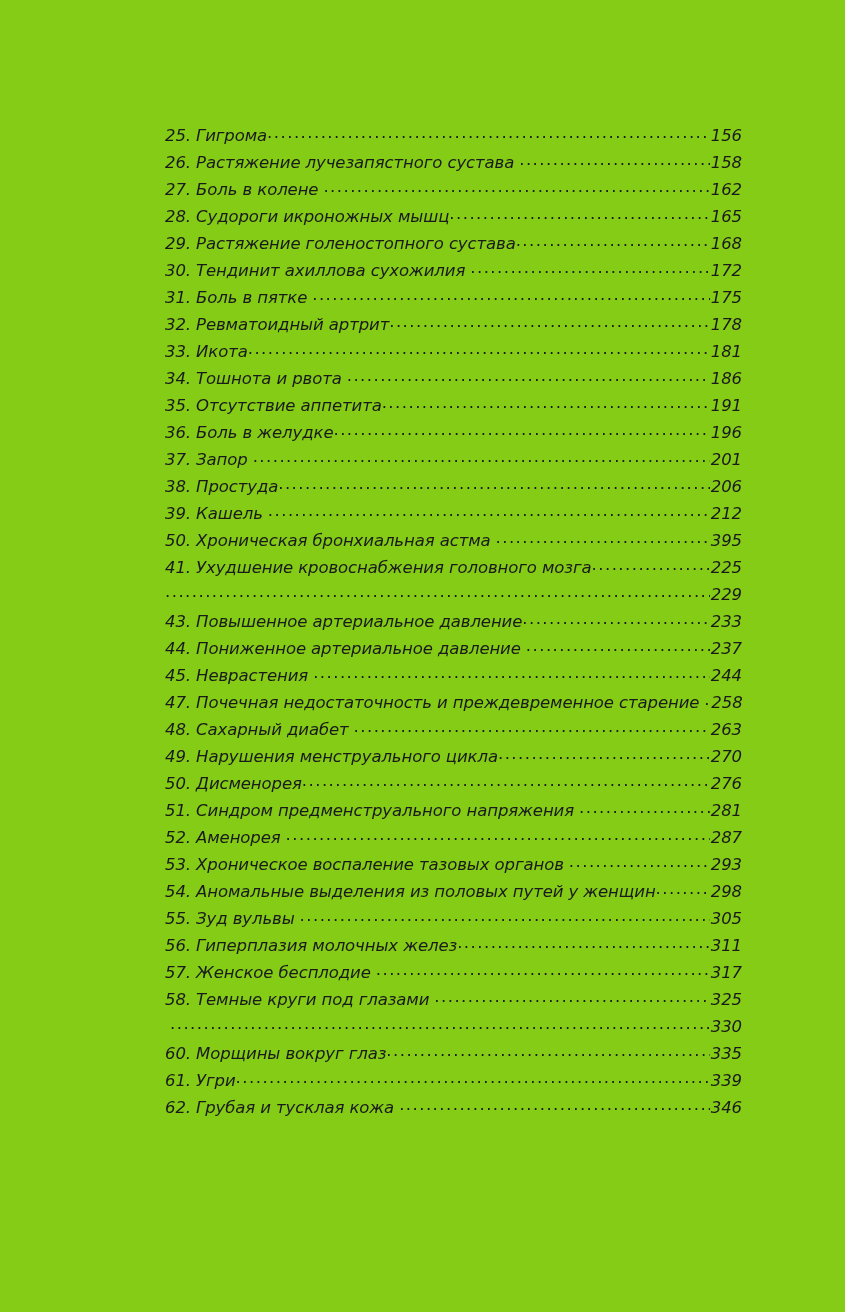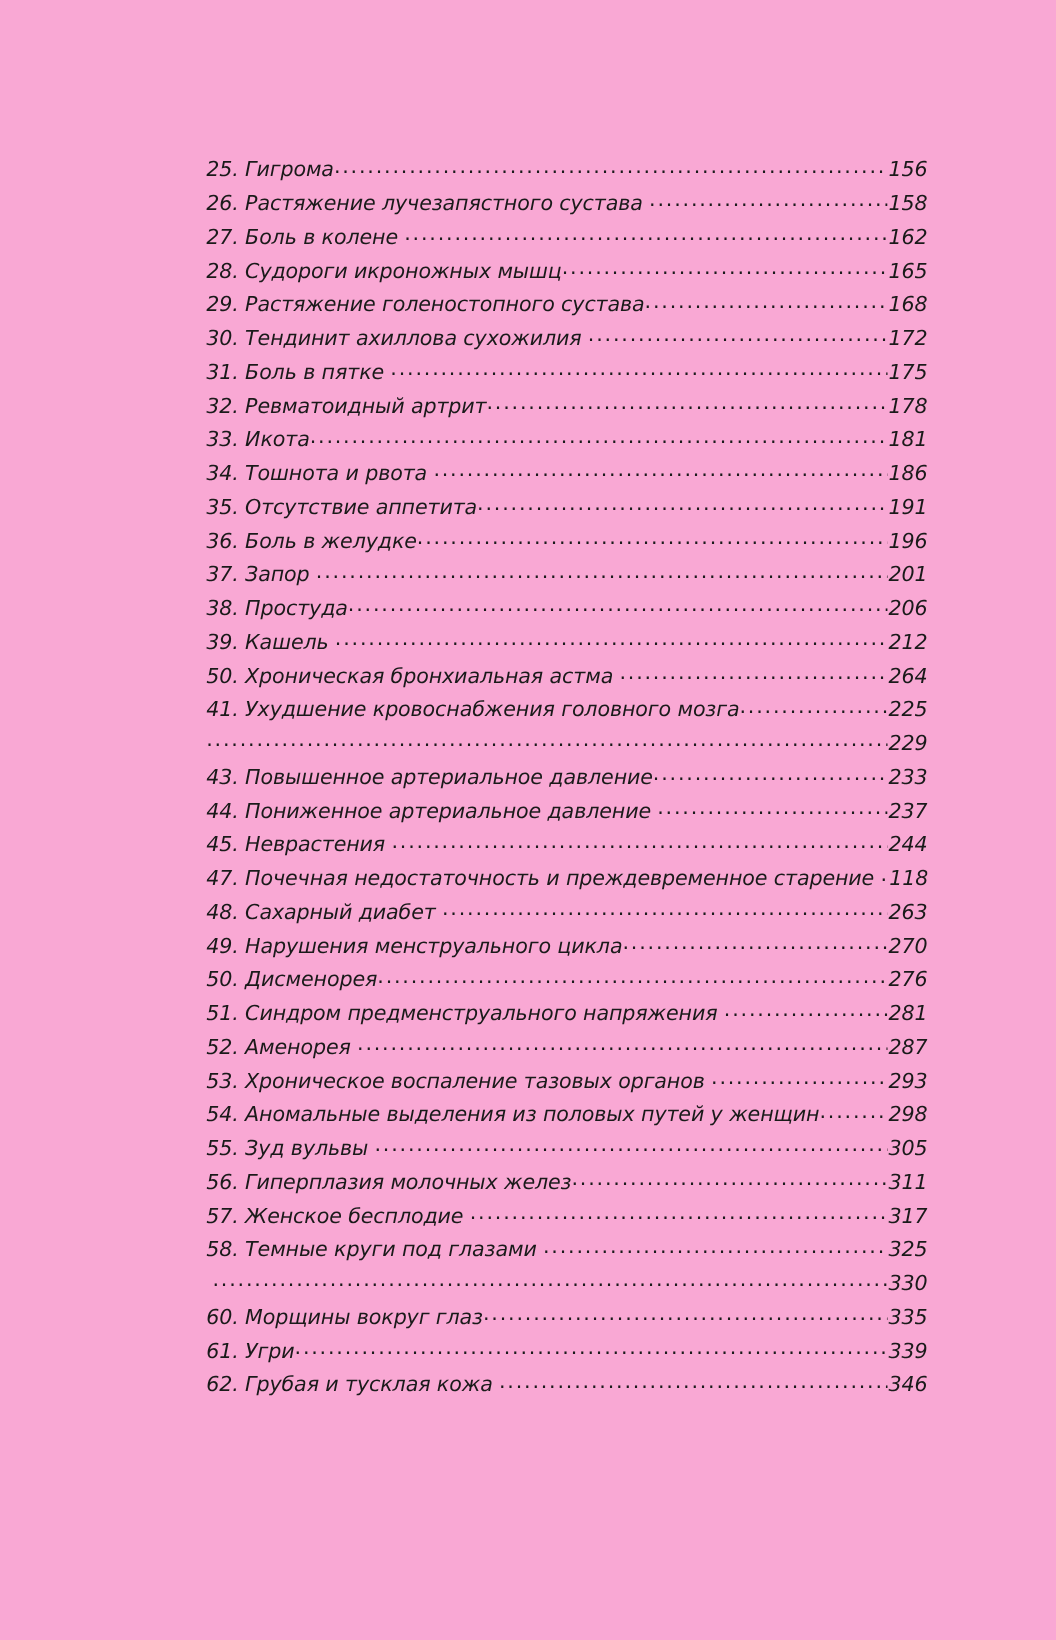--- a/index.html
+++ b/index.html
@@ -16,21 +16,21 @@
     font-family: "DejaVu Sans", sans-serif;
     color: #1a1a1a;
   }
 
   #toc-page {
     position: absolute;
     left: 0;
     top: 0;
     width: 845px;
     height: 1312px;
-    background: #f9a8d4;
+    background: #84cc16;
   }
 
   #toc-list {
     position: absolute;
     left: 165px;
     top: 122px;
     width: 577px;
     margin: 0;
     padding: 0;
     list-style: none;
@@ -168,21 +168,21 @@
         <span class="toc-page-num">206</span>
       </li>
       <li class="toc-entry gap">
         <span class="toc-label">39. Кашель</span>
         <span class="toc-leader"></span>
         <span class="toc-page-num">212</span>
       </li>
       <li class="toc-entry gap">
         <span class="toc-label">50. Хроническая бронхиальная астма</span>
         <span class="toc-leader"></span>
-        <span class="toc-page-num">264</span>
+        <span class="toc-page-num">395</span>
       </li>
       <li class="toc-entry">
         <span class="toc-label">41. Ухудшение кровоснабжения головного мозга</span>
         <span class="toc-leader"></span>
         <span class="toc-page-num">225</span>
       </li>
       <li class="toc-entry">
         <span class="toc-leader"></span>
         <span class="toc-page-num">229</span>
       </li>
@@ -197,21 +197,21 @@
         <span class="toc-page-num">237</span>
       </li>
       <li class="toc-entry gap">
         <span class="toc-label">45. Неврастения</span>
         <span class="toc-leader"></span>
         <span class="toc-page-num">244</span>
       </li>
       <li class="toc-entry gap">
         <span class="toc-label">47. Почечная недостаточность и преждевременное старение</span>
         <span class="toc-leader"></span>
-        <span class="toc-page-num">118</span>
+        <span class="toc-page-num">258</span>
       </li>
       <li class="toc-entry gap">
         <span class="toc-label">48. Сахарный диабет</span>
         <span class="toc-leader"></span>
         <span class="toc-page-num">263</span>
       </li>
       <li class="toc-entry">
         <span class="toc-label">49. Нарушения менструального цикла</span>
         <span class="toc-leader"></span>
         <span class="toc-page-num">270</span>

